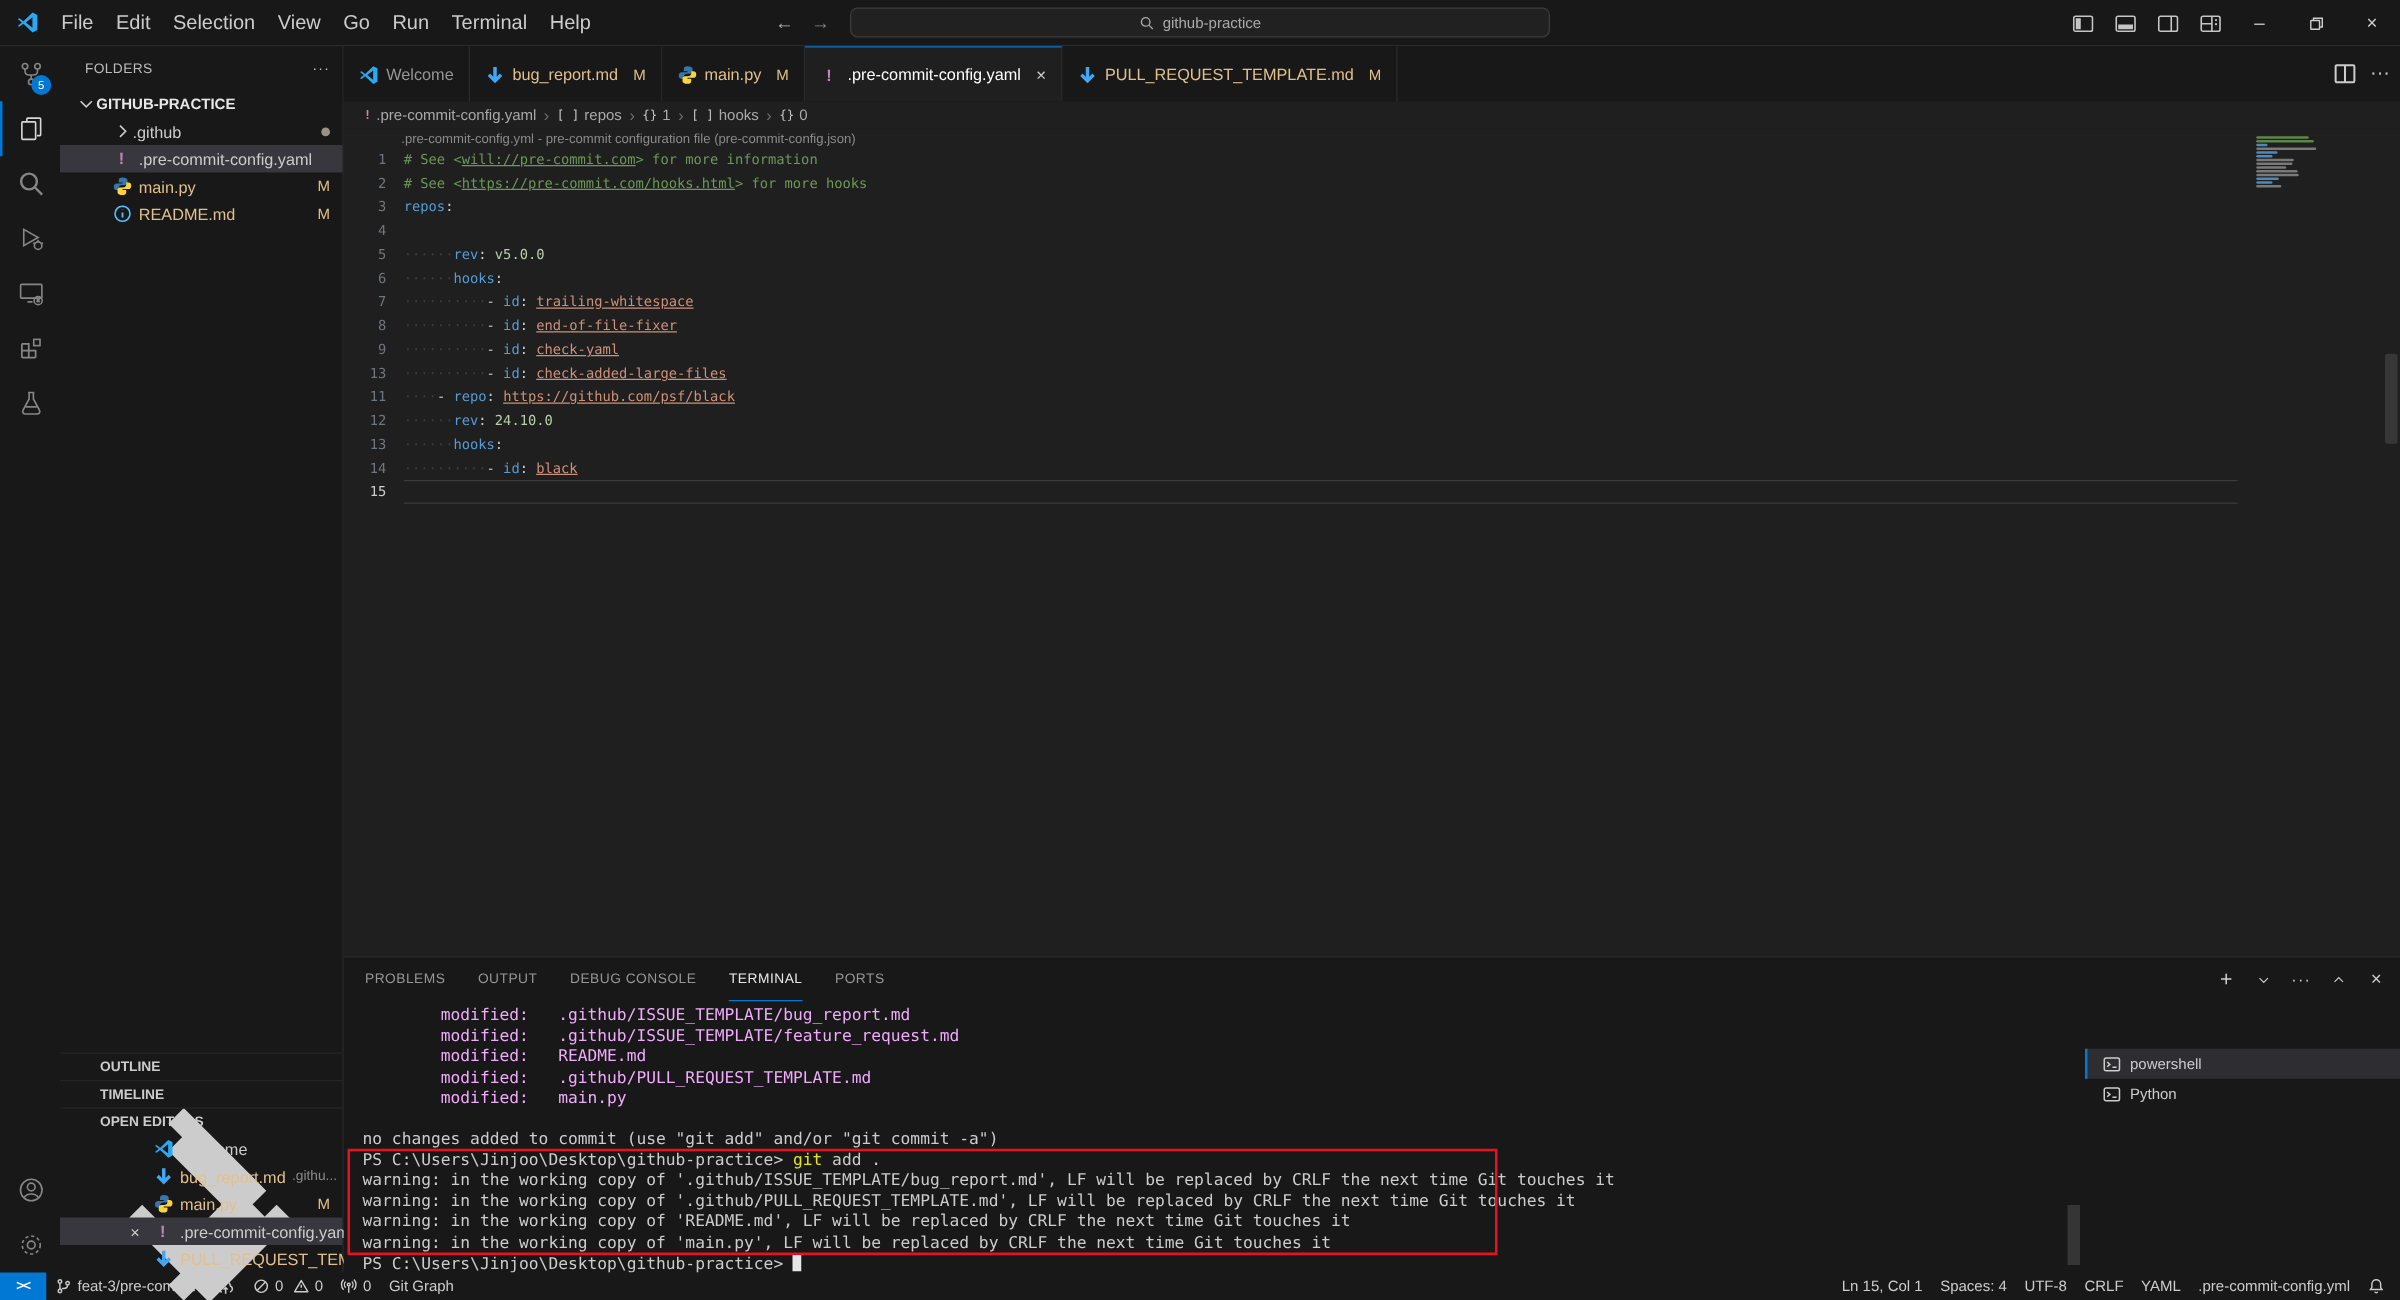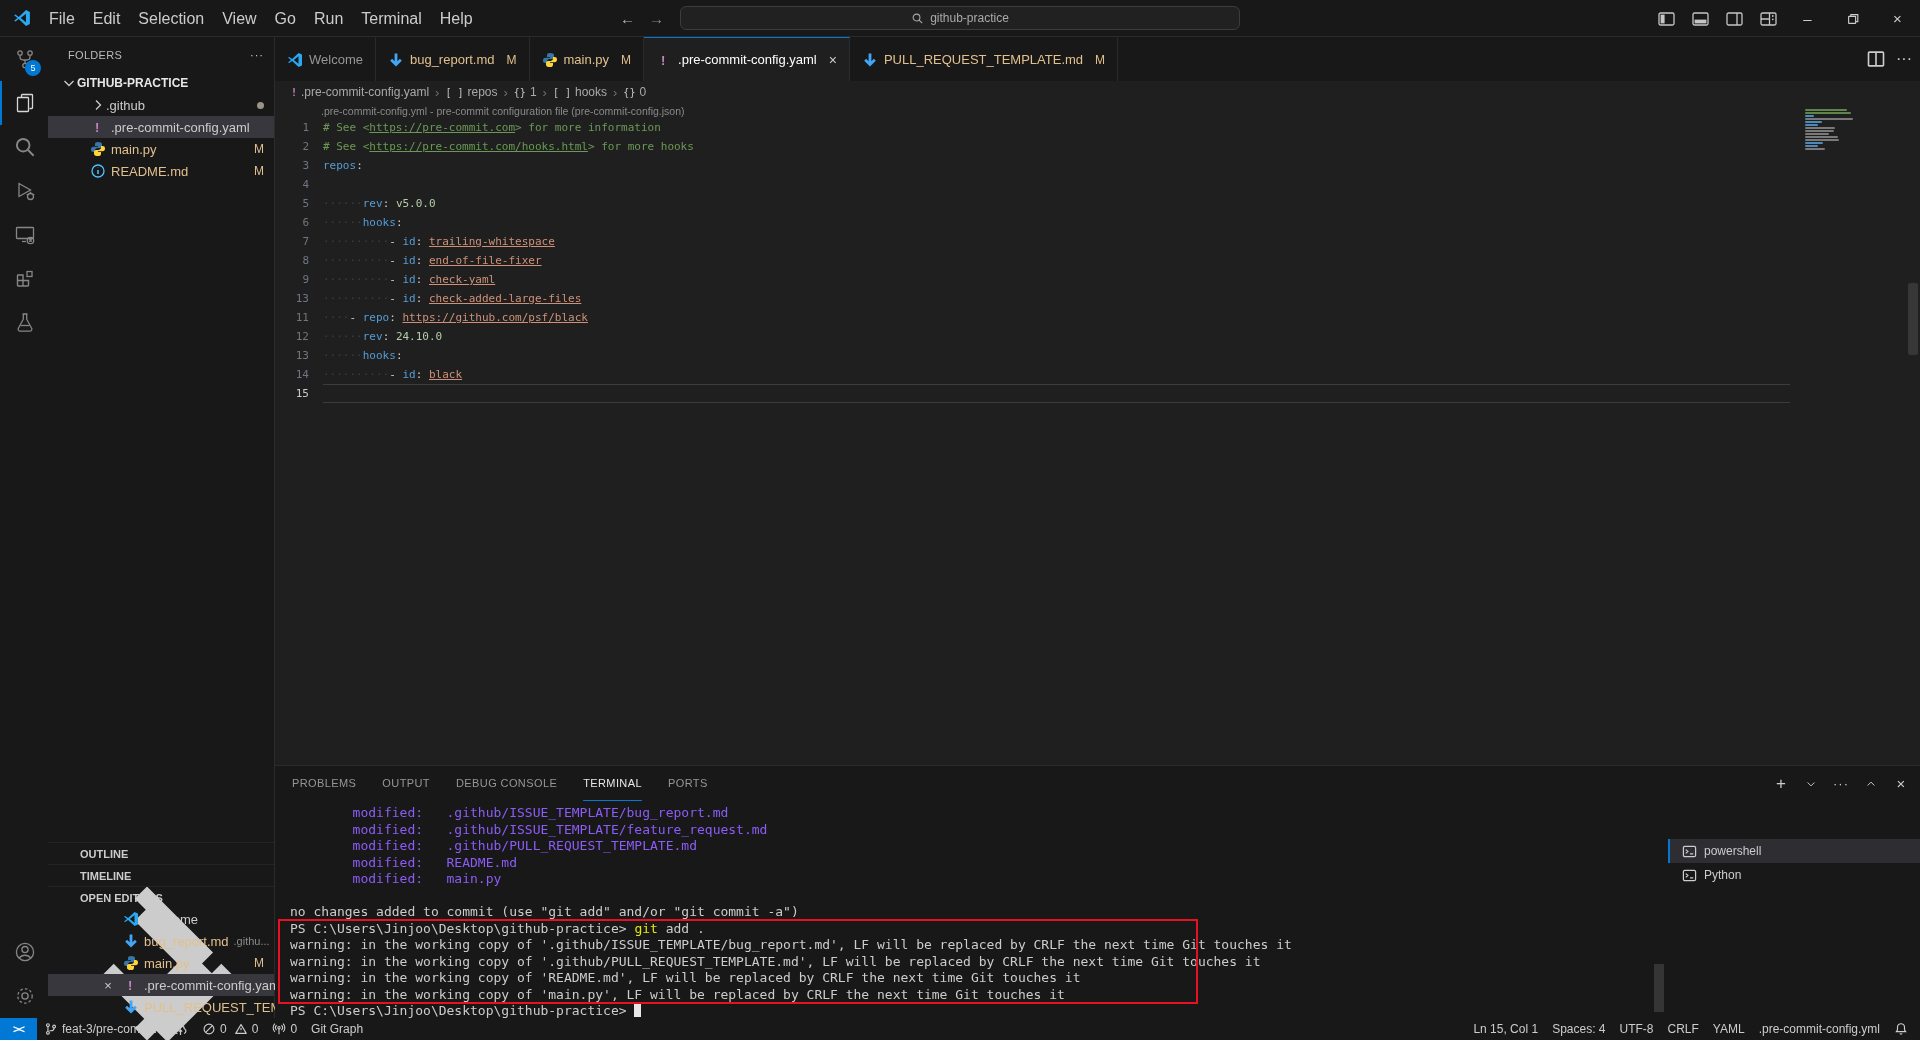--- a/index.html
+++ b/index.html
@@ -109,21 +109,21 @@
   .panel-tabs { height:35px; display:flex; align-items:center; padding-left:17px; gap:26px; flex:0 0 35px; }
   .panel-tab { font-size:11px; letter-spacing:.4px; color:#969696; height:35px; display:flex; align-items:center;
     border-bottom:1px solid transparent; }
   .panel-tab.active { color:#e7e7e7; border-bottom:1px solid #0078d4; }
   .panel-actions { position:absolute; right:10px; top:0; height:35px; display:flex; align-items:center; gap:12px; color:#cccccc; }
   .panel-actions .pa { width:18px; height:18px; display:inline-flex; align-items:center; justify-content:center; font-size:14px; }
   .panel-body { flex:1; display:flex; min-height:0; }
   .term-out { flex:1; position:relative; padding:4px 0 0 15px; font-family:"DejaVu Sans Mono", monospace;
     font-size:13px; line-height:16.5px; overflow:hidden; }
   .t-row { height:16.5px; white-space:pre; }
-  .t-red { color:#8b5cf6; }
+  .t-red { color:#f0abfc; }
   .t-plain { color:#cccccc; }
   .t-cmd { color:#e5e510; }
   .t-cursor { display:inline-block; width:7px; height:14px; background:#e7e7e7; vertical-align:-2px; }
   .anno-box { position:absolute; border:2px solid #e81123; left:3px; width:920px; pointer-events:none; }
   .term-scroll { position:absolute; right:4px; bottom:6px; width:10px; height:48px; background:#4a4a4a; opacity:.6; }
   .term-side { width:252px; flex:0 0 252px; padding-top:2px;margin-top:36px; }
   .ts-row { height:24px; display:flex; align-items:center; gap:7px; padding-left:12px; font-size:12px;
     color:#cccccc; border-left:2px solid transparent; }
   .ts-row.selected { background:#2d2d32; border-left:2px solid #0078d4; }
   .ts-row svg { width:15px; height:15px; }
@@ -497,21 +497,21 @@
           <span class="bc-item">
             <span class="bc-sym">{}</span>
             <span>0</span>
           </span>
         </div>
       <div class="editor">
         <div class="hint-line">.pre-commit-config.yml - pre-commit configuration file (pre-commit-config.json)</div>
         <div id="code">
             <div class="code-row">
               <span class="ln">1</span>
-              <span class="code-text"><span class="tok-comment"># See &lt;</span><span class="tok-clink">https://pre-commit.com</span><span class="tok-comment">&gt; for more information</span></span>
+              <span class="code-text"><span class="tok-comment"># See &lt;</span><span class="tok-clink">will://pre-commit.com</span><span class="tok-comment">&gt; for more information</span></span>
             </div>
             <div class="code-row">
               <span class="ln">2</span>
               <span class="code-text"><span class="tok-comment"># See &lt;</span><span class="tok-clink">https://pre-commit.com/hooks.html</span><span class="tok-comment">&gt; for more hooks</span></span>
             </div>
             <div class="code-row">
               <span class="ln">3</span>
               <span class="code-text"><span class="tok-key">repos</span><span class="tok-punct">:</span></span>
             </div>
             <div class="code-row">
@@ -613,22 +613,22 @@
             </span>
             <span class="pa">
               <span style="font-size:15px">×</span>
             </span>
           </div>
         <div class="panel-body">
           <div class="term-out" id="termOut">
             <div class="term-scroll"></div>
           <div class="t-row"><span class="t-red">        modified:   .github/ISSUE_TEMPLATE/bug_report.md</span></div>
               <div class="t-row"><span class="t-red">        modified:   .github/ISSUE_TEMPLATE/feature_request.md</span></div>
+              <div class="t-row"><span class="t-red">        modified:   README.md</span></div>
               <div class="t-row"><span class="t-red">        modified:   .github/PULL_REQUEST_TEMPLATE.md</span></div>
-              <div class="t-row"><span class="t-red">        modified:   README.md</span></div>
               <div class="t-row"><span class="t-red">        modified:   main.py</span></div>
               <div class="t-row">&nbsp;</div>
               <div class="t-row"><span class="t-plain">no changes added to commit (use "git add" and/or "git commit -a")</span></div>
               <div class="t-row"><span class="t-plain">PS C:\Users\Jinjoo\Desktop\github-practice&gt; </span><span class="t-cmd">git</span><span class="t-plain"> add .</span></div>
               <div class="t-row"><span class="t-plain">warning: in the working copy of '.github/ISSUE_TEMPLATE/bug_report.md', LF will be replaced by CRLF the next time Git touches it</span></div>
               <div class="t-row"><span class="t-plain">warning: in the working copy of '.github/PULL_REQUEST_TEMPLATE.md', LF will be replaced by CRLF the next time Git touches it</span></div>
               <div class="t-row"><span class="t-plain">warning: in the working copy of 'README.md', LF will be replaced by CRLF the next time Git touches it</span></div>
               <div class="t-row"><span class="t-plain">warning: in the working copy of 'main.py', LF will be replaced by CRLF the next time Git touches it</span></div>
               <div class="t-row"><span class="t-plain">PS C:\Users\Jinjoo\Desktop\github-practice&gt; </span><span class="t-cursor"></span></div>
               <div class="anno-box" style="top: 117.5px; height: 85.5px;"></div>

